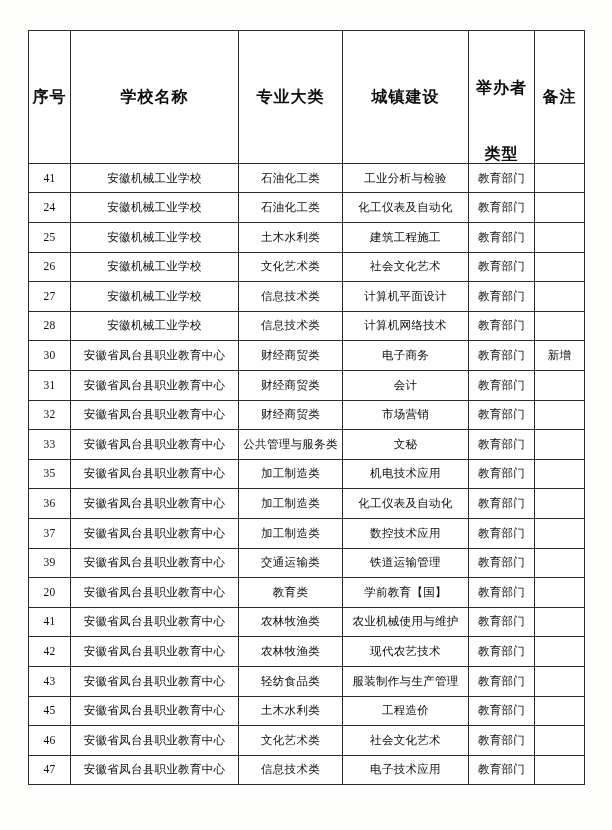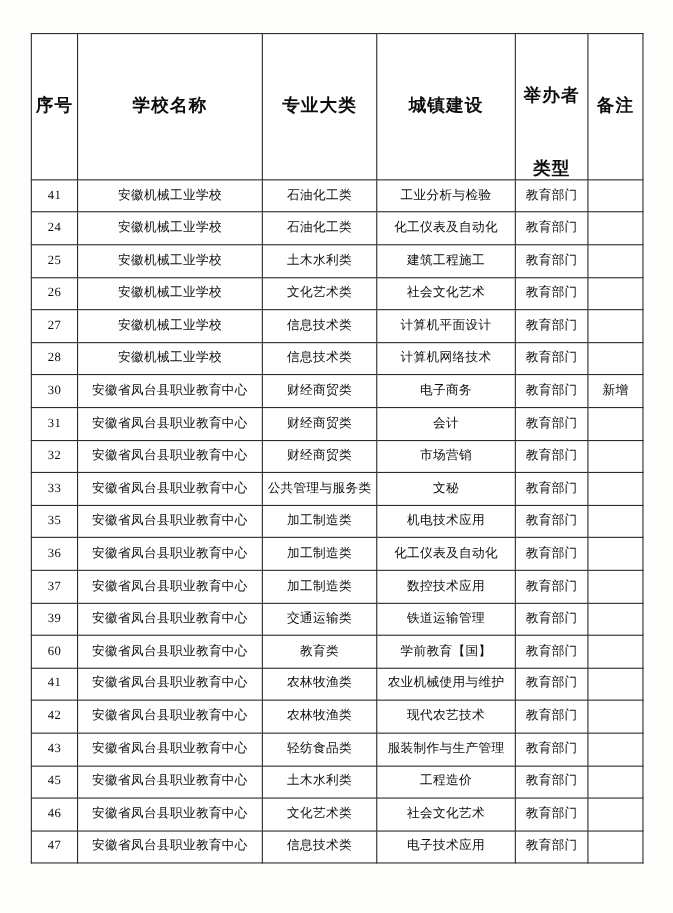--- a/index.html
+++ b/index.html
@@ -201,21 +201,21 @@
           </tr>
           <tr>
             <td class="cell-seq">39</td>
             <td class="cell-school">安徽省凤台县职业教育中心</td>
             <td class="cell-major-cat">交通运输类</td>
             <td class="cell-major">铁道运输管理</td>
             <td class="cell-type">教育部门</td>
             <td class="cell-note"></td>
           </tr>
           <tr>
-            <td class="cell-seq">60</td>
+            <td class="cell-seq">20</td>
             <td class="cell-school">安徽省凤台县职业教育中心</td>
             <td class="cell-major-cat">教育类</td>
             <td class="cell-major">学前教育【国】</td>
             <td class="cell-type">教育部门</td>
             <td class="cell-note"></td>
           </tr>
           <tr>
             <td class="cell-seq">41</td>
             <td class="cell-school">安徽省凤台县职业教育中心</td>
             <td class="cell-major-cat">农林牧渔类</td>

